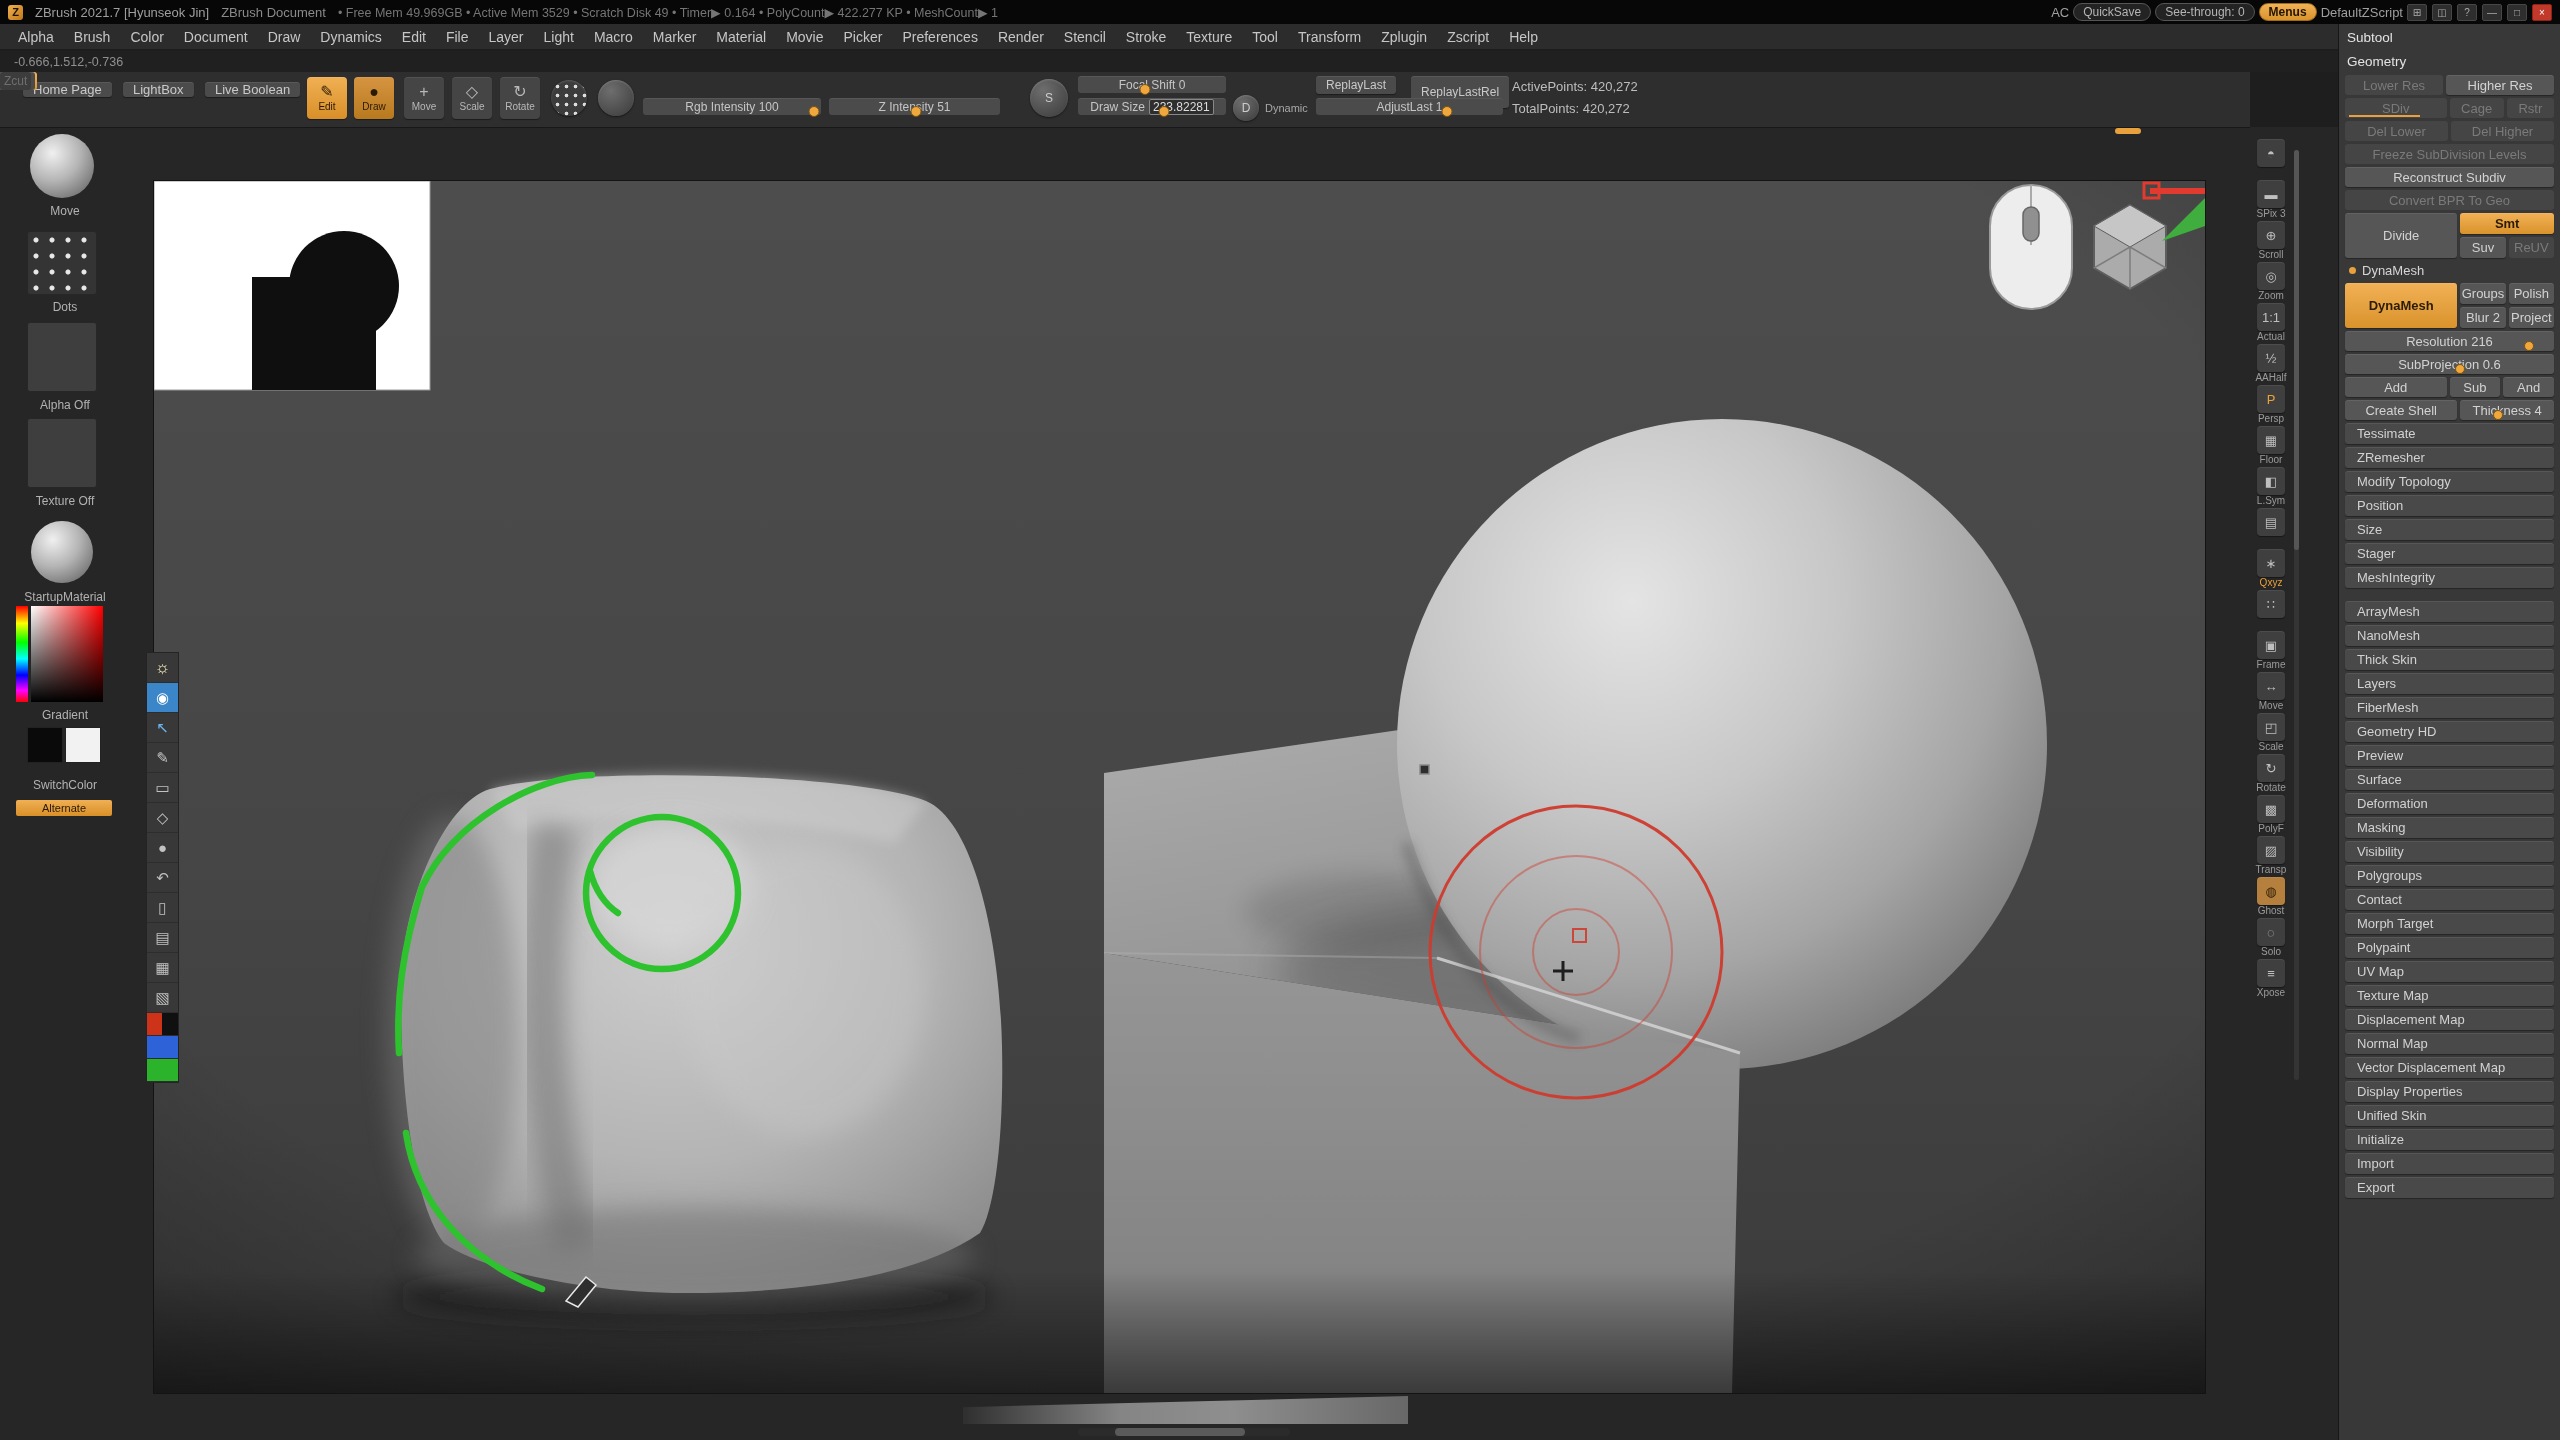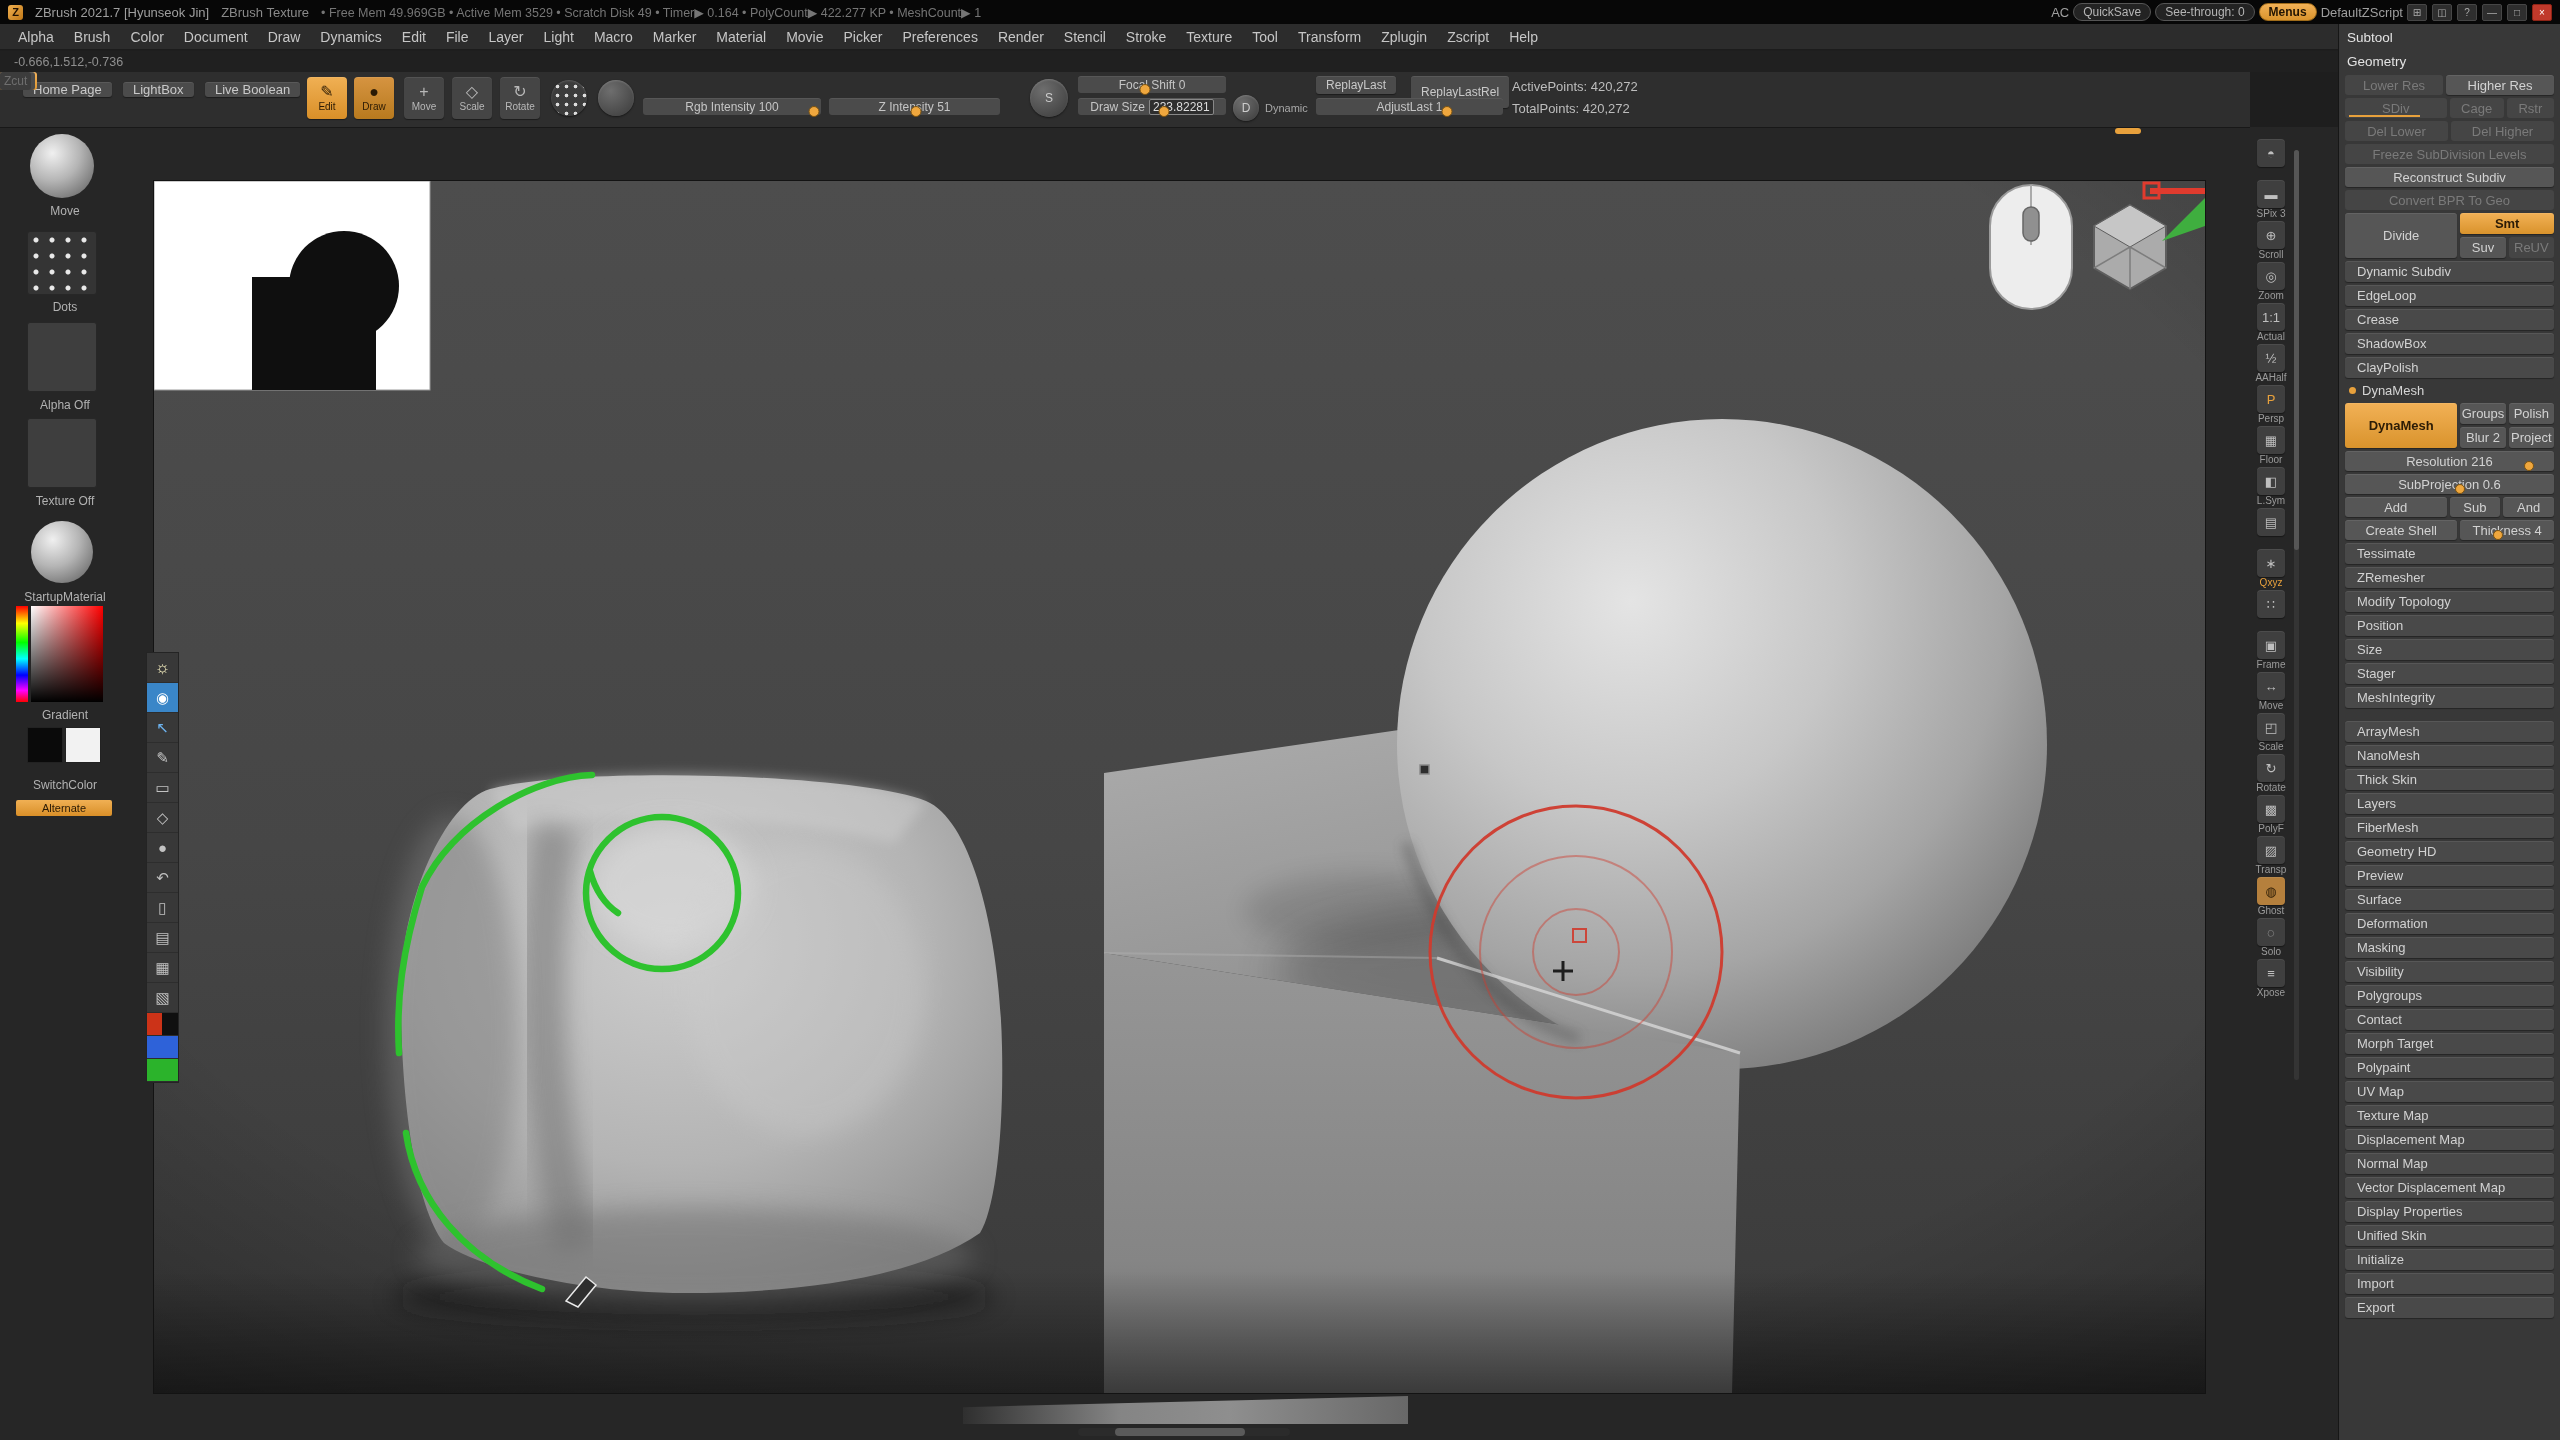--- a/index.html
+++ b/index.html
@@ -90,21 +90,21 @@
   .dyn-header .bullet{width:7px;height:7px;border-radius:50%;background:#e8a13c}
   .plist .pbtn{justify-content:flex-start;padding-left:12px;background:#494949;height:21px}
   .psec-gap{height:10px}
 </style>
 </head>
 <body>
 
 <div class="titlebar">
   <div class="logo">Z</div>
   <span>ZBrush 2021.7 [Hyunseok Jin]</span>
-  <span class="tb-doc">ZBrush Texture</span>
+  <span class="tb-doc">ZBrush Document</span>
   <span class="tb-stats">•  Free Mem 49.969GB  •  Active Mem 3529  •  Scratch Disk 49  •  Timer▶ 0.164  •  PolyCount▶ 422.277 KP  •  MeshCount▶ 1</span>
   <div class="tb-right">
     <span>AC</span>
     <span class="tb-pill">QuickSave</span>
     <span class="tb-pill">See-through: 0</span>
     <span class="tb-pill orange">Menus</span>
     <span>DefaultZScript</span>
     <span class="winicons">
         <span class="winicon">
           <span>⊞</span>
@@ -613,37 +613,20 @@
     <div class="pbtn tall" style="flex:1.2">Divide</div>
     <div class="pcol">
       <div class="pbtn orange">Smt</div>
       <div class="prow2">
         <div class="pbtn">Suv</div>
         <div class="pbtn dim">ReUV</div>
       </div>
     </div>
   </div>
 
-  <div class="plist">
-      <div class="prow">
-        <div class="pbtn">Dynamic Subdiv</div>
-      </div>
-      <div class="prow">
-        <div class="pbtn">EdgeLoop</div>
-      </div>
-      <div class="prow">
-        <div class="pbtn">Crease</div>
-      </div>
-      <div class="prow">
-        <div class="pbtn">ShadowBox</div>
-      </div>
-      <div class="prow">
-        <div class="pbtn">ClayPolish</div>
-      </div>
-    </div>
 
   <div class="dyn-header">
       <span class="bullet"></span>
       <span>DynaMesh</span>
     </div>
 
   <div class="prow" style="height:45px">
     <div class="pbtn orange tall" style="flex:1.2">DynaMesh</div>
     <div class="pcol">
       <div class="prow2">

